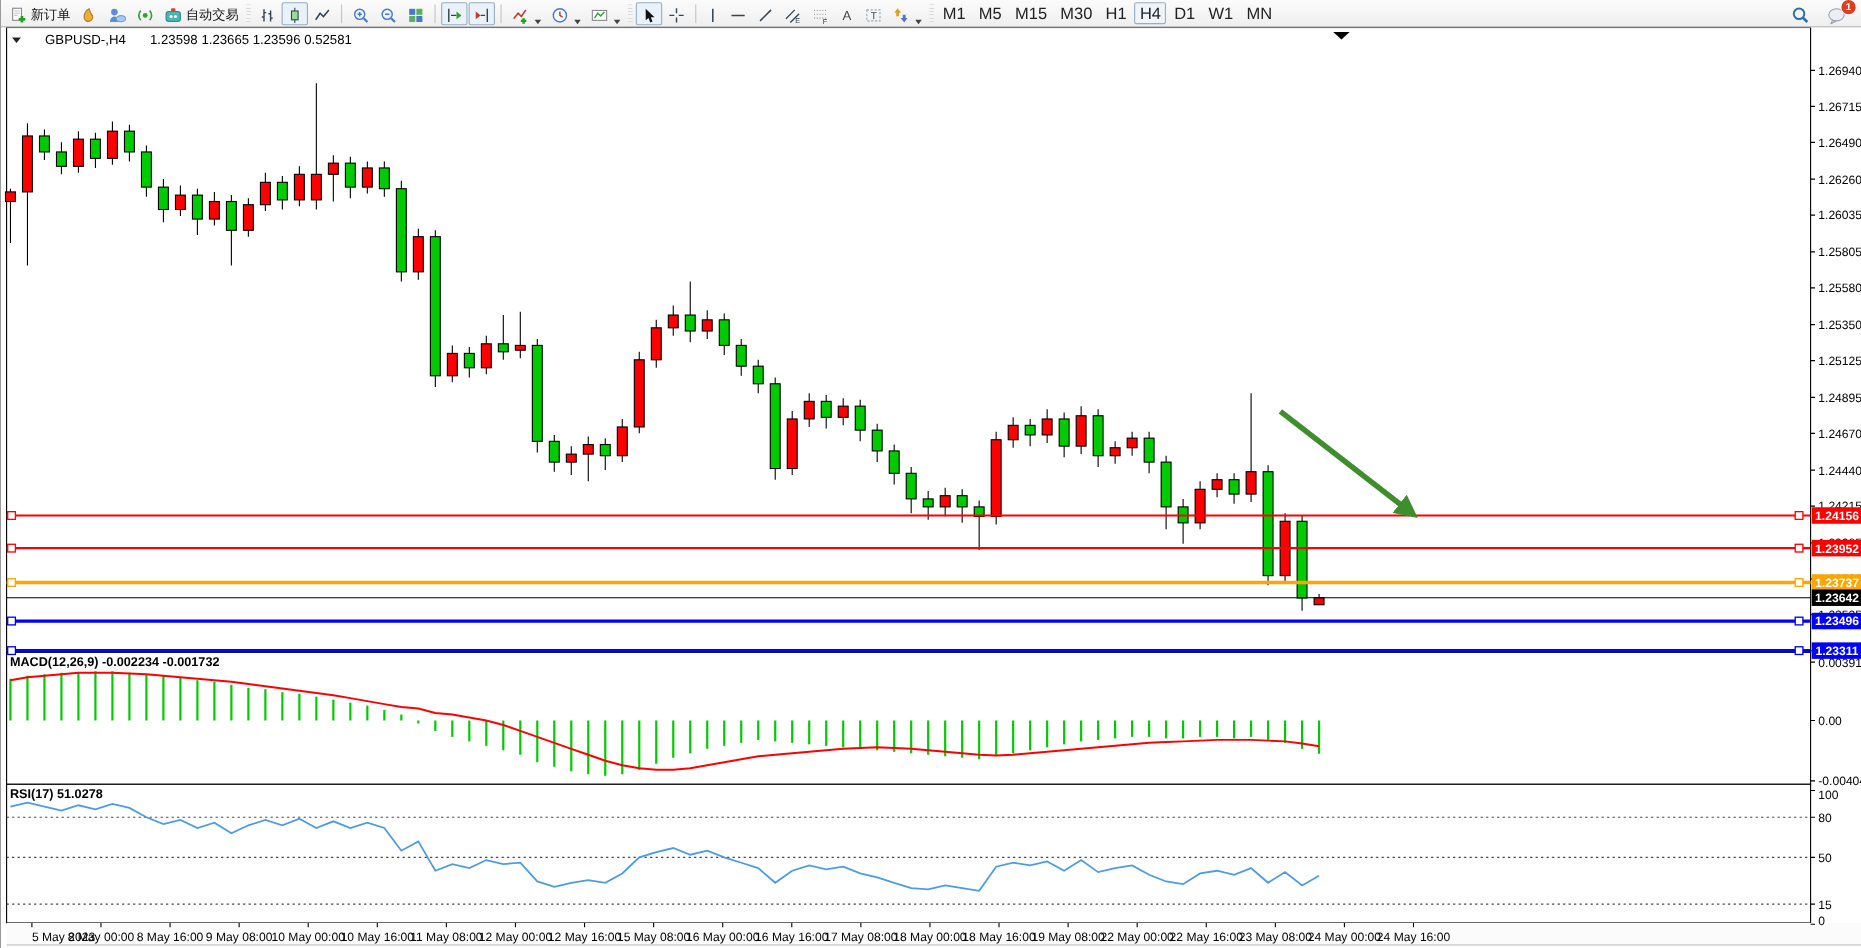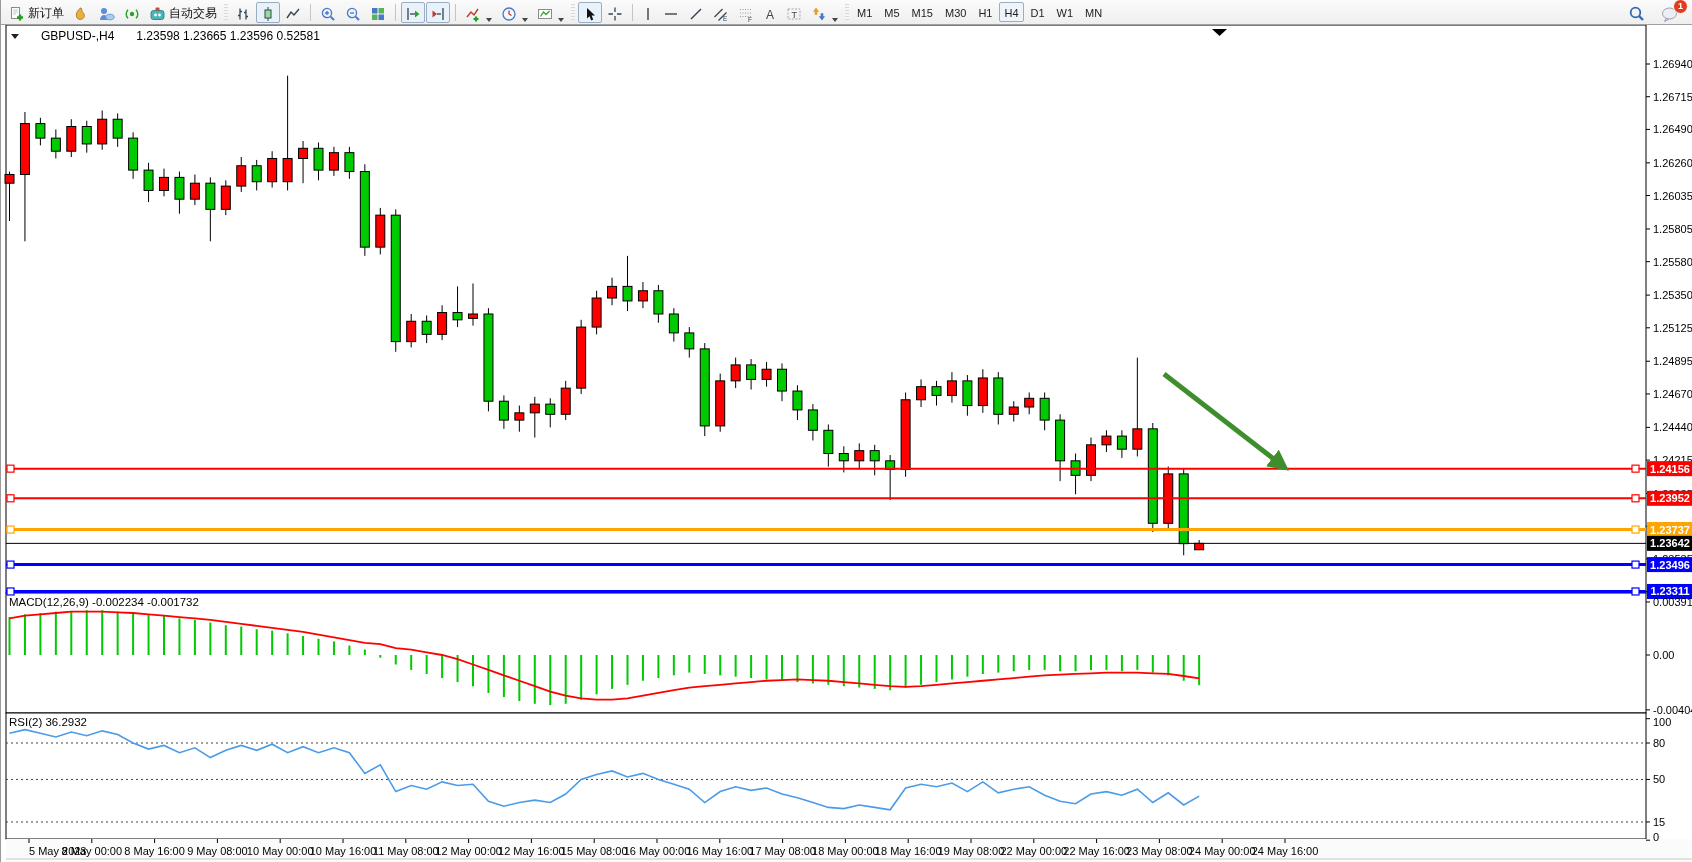--- a/index.html
+++ b/index.html
@@ -6,34 +6,34 @@
   .app{width:1692px;height:862px;position:relative;background:#fff;overflow:hidden;border-left:1px solid #9a9a9a;}
   
   .toolbar{height:24px;background:linear-gradient(#fbfbfb,#efefef);display:flex;align-items:center;
            border-bottom:1px solid #a0a0a0;padding:0 4px;gap:1px;}
   .tb-btn{display:flex;align-items:flex-end;gap:3px;height:21px;padding:0 3px;border:1px solid transparent;
           background:transparent;font-size:12px;color:#111;cursor:default;border-radius:2px;}
   .tb-btn.pressed{border-color:#98aec4;background:#e9f1f9;}
   .tb-btn svg{display:block;}
   .sep{width:1px;height:17px;background:#c4c4c4;margin:0 4px;flex:0 0 auto;}
   .grip{width:4px;height:16px;margin:0 2px;background:repeating-linear-gradient(#d8d8d8 0 1px,#f6f6f6 1px 3px);}
-  .tf-btn{height:20px;min-width:24px;padding:0 4px;font-size:11px;color:#222;border:1px solid transparent;
+  .tf-btn{height:20px;min-width:24px;padding:0 4px;font-size:15px;color:#222;border:1px solid transparent;
           background:transparent;text-align:right;line-height:20px;border-radius:2px;}
   .tf-btn.active{border-color:#98aec4;background:#eef4fa;}
   .tb-right{margin-left:auto;display:flex;align-items:center;gap:8px;padding-right:6px;}
   .drop{width:0;height:0;border-left:3px solid transparent;border-right:3px solid transparent;border-top:4px solid #444;margin-left:2px;}
   .badge{position:absolute;top:-4px;right:-6px;width:13px;height:13px;background:#e03c1e;border:1px solid #fff;
          border-radius:50%;color:#fff;font-size:9px;font-weight:bold;text-align:center;line-height:13px;}
   .chat-wrap{position:relative;}
   
   .chart-wrap{position:relative;width:1692px;height:838px;background:#fff;}
   .overlay-label{position:absolute;font-size:12px;color:#000;pointer-events:none;white-space:nowrap;}
   .chart-title{left:10px;top:4px;display:flex;align-items:center;gap:22px;}
   .tri-down{width:0;height:0;border-left:4px solid transparent;border-right:4px solid transparent;border-top:5px solid #222;}
-  .panel-label{font-size:11.5px;}
+  .panel-label{font-size:11.5px;font-weight:bold;}
 </style>
 </head>
 <body>
 
 <div class="app">
 
   <div class="toolbar">
     <button class="tb-btn">
       <span>
           <svg width="16" height="16">
@@ -693,16 +693,16 @@
     <div class="overlay-label chart-title">
       <span class="tri-down"></span>
       <span>GBPUSD-,H4</span>
       <span>1.23598 1.23665 1.23596 0.52581</span>
     </div>
 
     <div class="overlay-label panel-label" style="left:8px;top:571px;">
       <span>MACD(12,26,9)</span> <span>-0.002234 -0.001732</span>
     </div>
     <div class="overlay-label panel-label" style="left:8px;top:691px;">
-      <span>RSI(2)</span> <span>36.2932</span>
+      <span>RSI(17)</span> <span>51.0278</span>
     </div>
   </div>
 </div>
 
 </body></html>

